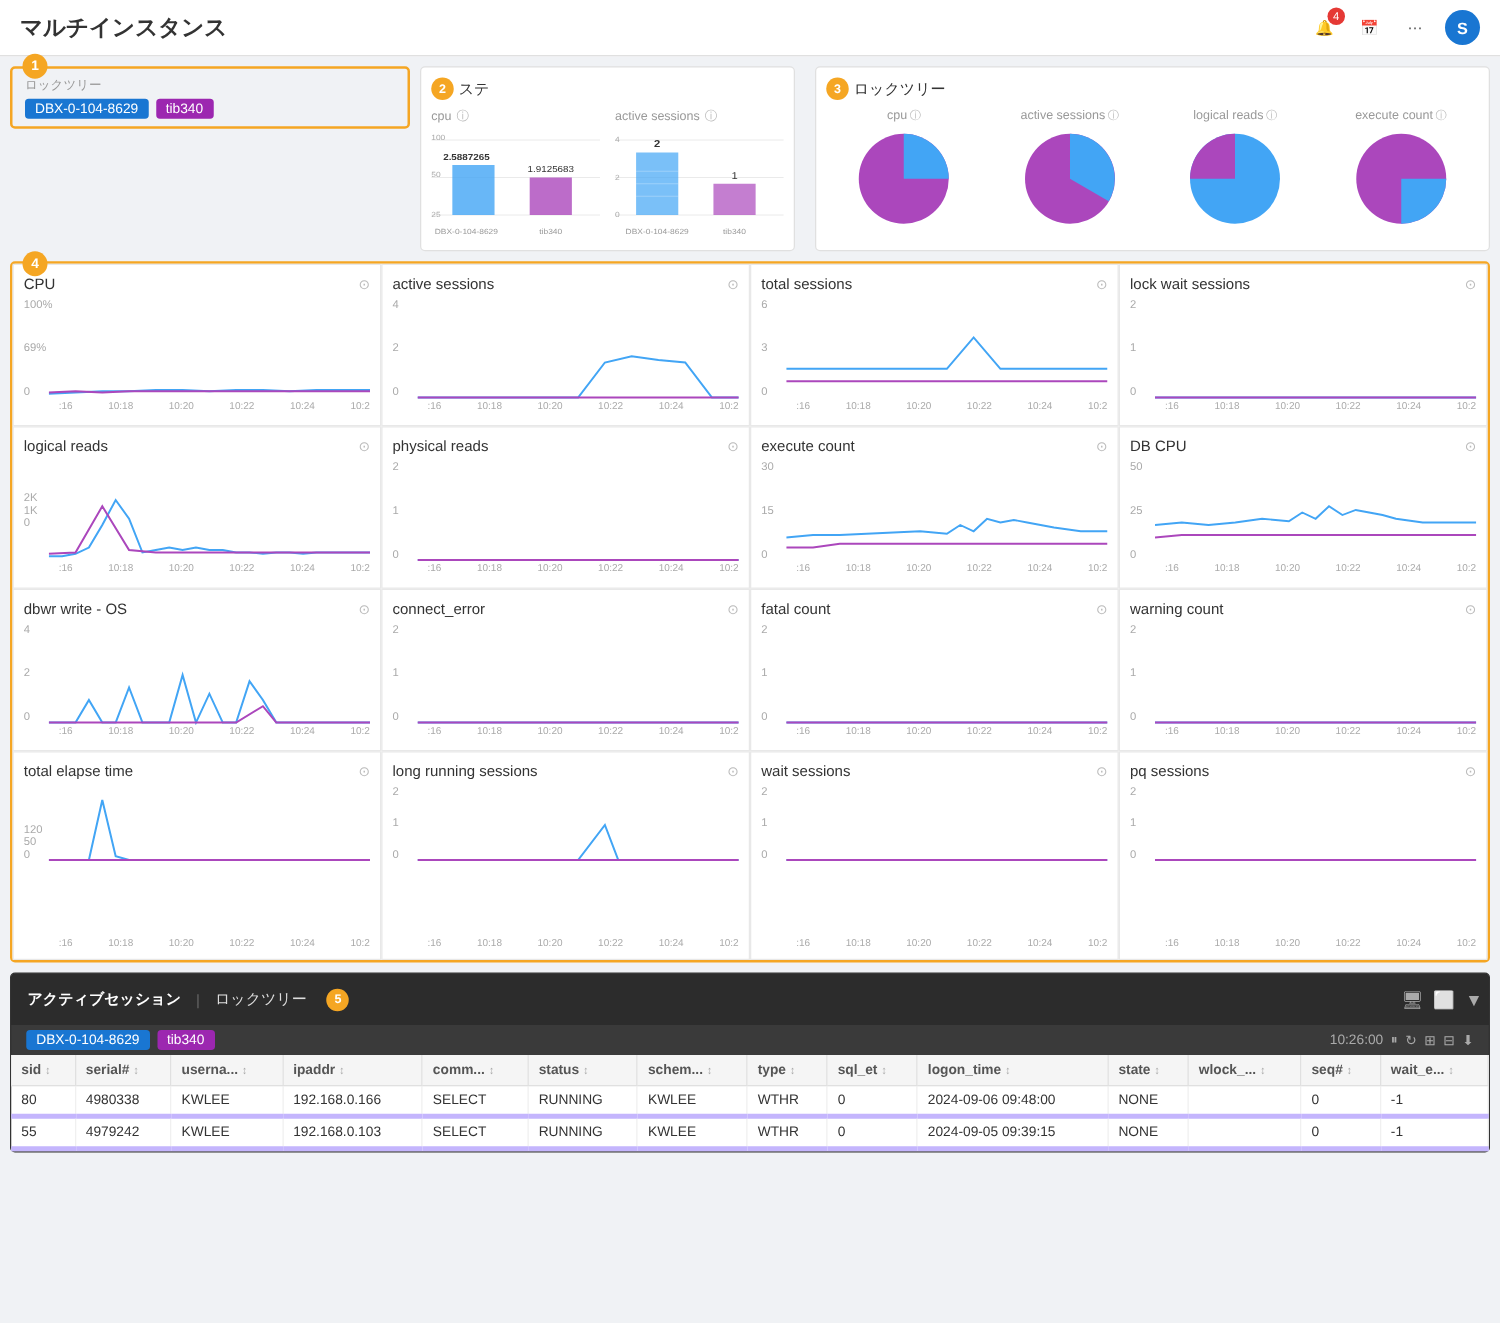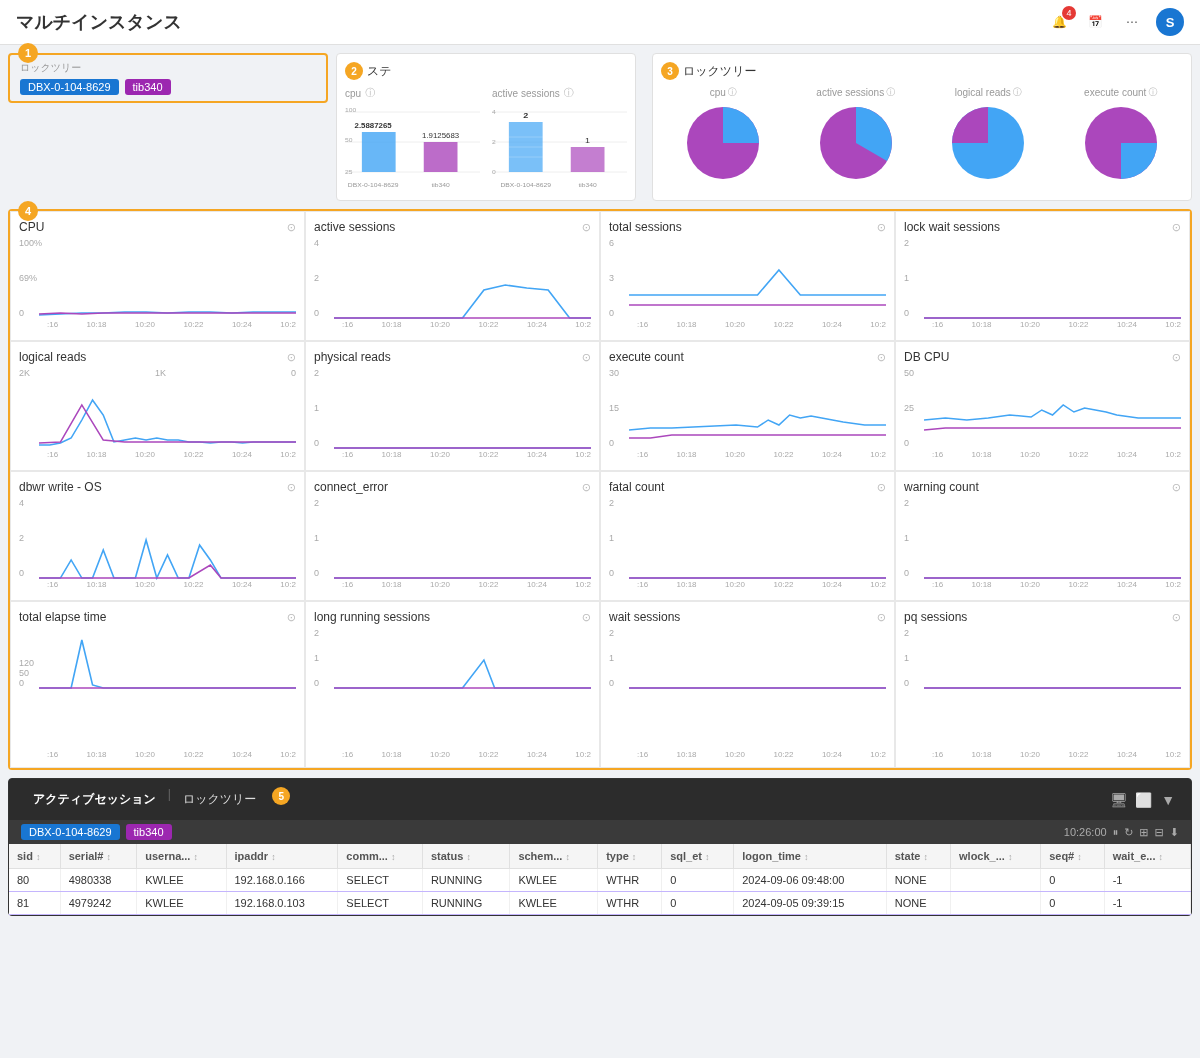--- a/index.html
+++ b/index.html
@@ -38,36 +38,36 @@
     .grid-section { border: 2px solid #f5a623; border-radius: 4px; background: #fff; margin-bottom: 8px; position: relative; }
     .grid-step { position: absolute; top: -10px; left: 8px; background: #f5a623; color: #fff; border-radius: 50%; width: 20px; height: 20px; display: flex; align-items: center; justify-content: center; font-size: 11px; font-weight: 700; z-index: 10; }
     .chart-grid { display: grid; grid-template-columns: repeat(4, 1fr); }
     .chart-cell { border: 1px solid #e8e8e8; padding: 8px; min-height: 130px; position: relative; }
     .chart-cell-title { font-size: 12px; font-weight: 500; color: #333; margin-bottom: 4px; display: flex; justify-content: space-between; align-items: center; }
     .info-icon { color: #bbb; font-size: 11px; cursor: pointer; }
     .x-axis { display: flex; justify-content: space-between; font-size: 8px; color: #aaa; margin-top: 2px; }
 
     
     .bottom-section { border: 1px solid #333; border-radius: 4px; background: #2c2c2c; position: relative; }
-    .bottom-header { display: flex; padding: 8px 16px; background: #2c2c2c; border-radius: 4px 4px 0 0; gap: 0; }
+    .bottom-header { display: flex; align-items: center; padding: 8px 5px; background: #2c2c2c; border-radius: 4px 4px 0 0; gap: 0; }
     .bottom-tab { color: #ddd; font-size: 12px; cursor: pointer; padding: 4px 8px; }
     .bottom-tab.active { color: #fff; font-weight: 600; }
     .bottom-divider { color: #666; margin: 0 4px; }
     .bottom-step { background: #f5a623; color: #fff; border-radius: 50%; width: 18px; height: 18px; display: inline-flex; align-items: center; justify-content: center; font-size: 10px; font-weight: 700; margin-left: 8px; }
     .bottom-actions { margin-left: auto; display: flex; gap: 8px; align-items: center; }
     .bottom-action-icon { color: #aaa; cursor: pointer; font-size: 14px; }
 
     .session-subheader { display: flex; align-items: center; justify-content: space-between; padding: 4px 12px; background: #3a3a3a; }
     .session-badges { display: flex; gap: 6px; }
     .timestamp { color: #aaa; font-size: 11px; display: flex; align-items: center; gap: 6px; }
     .ts-icon { color: #aaa; cursor: pointer; }
 
     .session-table { width: 100%; border-collapse: collapse; background: #fff; }
     .session-table th { background: #f5f5f5; padding: 6px 8px; text-align: left; font-size: 11px; color: #555; border-bottom: 1px solid #e0e0e0; border-right: 1px solid #e0e0e0; cursor: pointer; white-space: nowrap; }
-    .session-table td { padding: 5px 8px; font-size: 11px; border-bottom: 1px solid #c4b5fd; border-right: 1px solid #f0f0f0; }
+    .session-table td { padding: 5px 8px; font-size: 11px; border-bottom: 4px solid #c4b5fd; border-right: 1px solid #f0f0f0; }
     .sort-icon { color: #aaa; font-size: 9px; }
 
     
     .sparkline { fill: none; stroke-width: 1.5; }
     .sparkline-blue { stroke: #42a5f5; }
     .sparkline-purple { stroke: #ab47bc; }
 
     .pie-svg { width: 80px; height: 80px; }
   </style>
 </head>
@@ -328,21 +328,21 @@
             <span>10:24</span>
             <span>10:2</span>
         </div>
       </div>
 
       <div class="chart-cell">
         <div class="chart-cell-title">
           <span>logical reads</span>
           <span class="info-icon">⊙</span>
         </div>
-        <div style="font-size:9px;color:#aaa;display:flex;flex-direction:row;justify-content:space-between;height:80px;position:relative;">
+        <div style="font-size:9px;color:#aaa;display:flex;flex-direction:column;justify-content:center;height:80px;position:relative;">
           <span>2K</span>
             <span>1K</span>
             <span>0</span>
         </div>
         <div style="position:absolute;top:28px;left:28px;right:8px;height:80px;">
           <svg width="100%" height="80" viewBox="0 0 240 80" preserveAspectRatio="none">
             <polyline class="sparkline sparkline-blue" points="0,75 10,75 20,73 30,68 40,50 50,30 60,45 70,72 80,70 90,68 100,70 110,68 120,70 130,70 140,72 150,72 160,73 170,72 180,72 190,73 200,72 220,72 240,72"></polyline>
             <polyline class="sparkline sparkline-purple" points="0,73 20,72 40,35 60,70 80,72 100,72 120,72 140,72 160,72 180,72 200,72 220,72 240,72" stroke-width="1"></polyline>
           </svg>
         </div>
@@ -701,21 +701,21 @@
           <td>KWLEE</td>
           <td>WTHR</td>
           <td>0</td>
           <td>2024-09-06 09:48:00</td>
           <td>NONE</td>
           <td></td>
           <td>0</td>
           <td>-1</td>
         </tr>
         <tr>
-          <td>81</td>
+          <td>55</td>
           <td>4979242</td>
           <td>KWLEE</td>
           <td>192.168.0.103</td>
           <td>SELECT</td>
           <td>RUNNING</td>
           <td>KWLEE</td>
           <td>WTHR</td>
           <td>0</td>
           <td>2024-09-05 09:39:15</td>
           <td>NONE</td>

